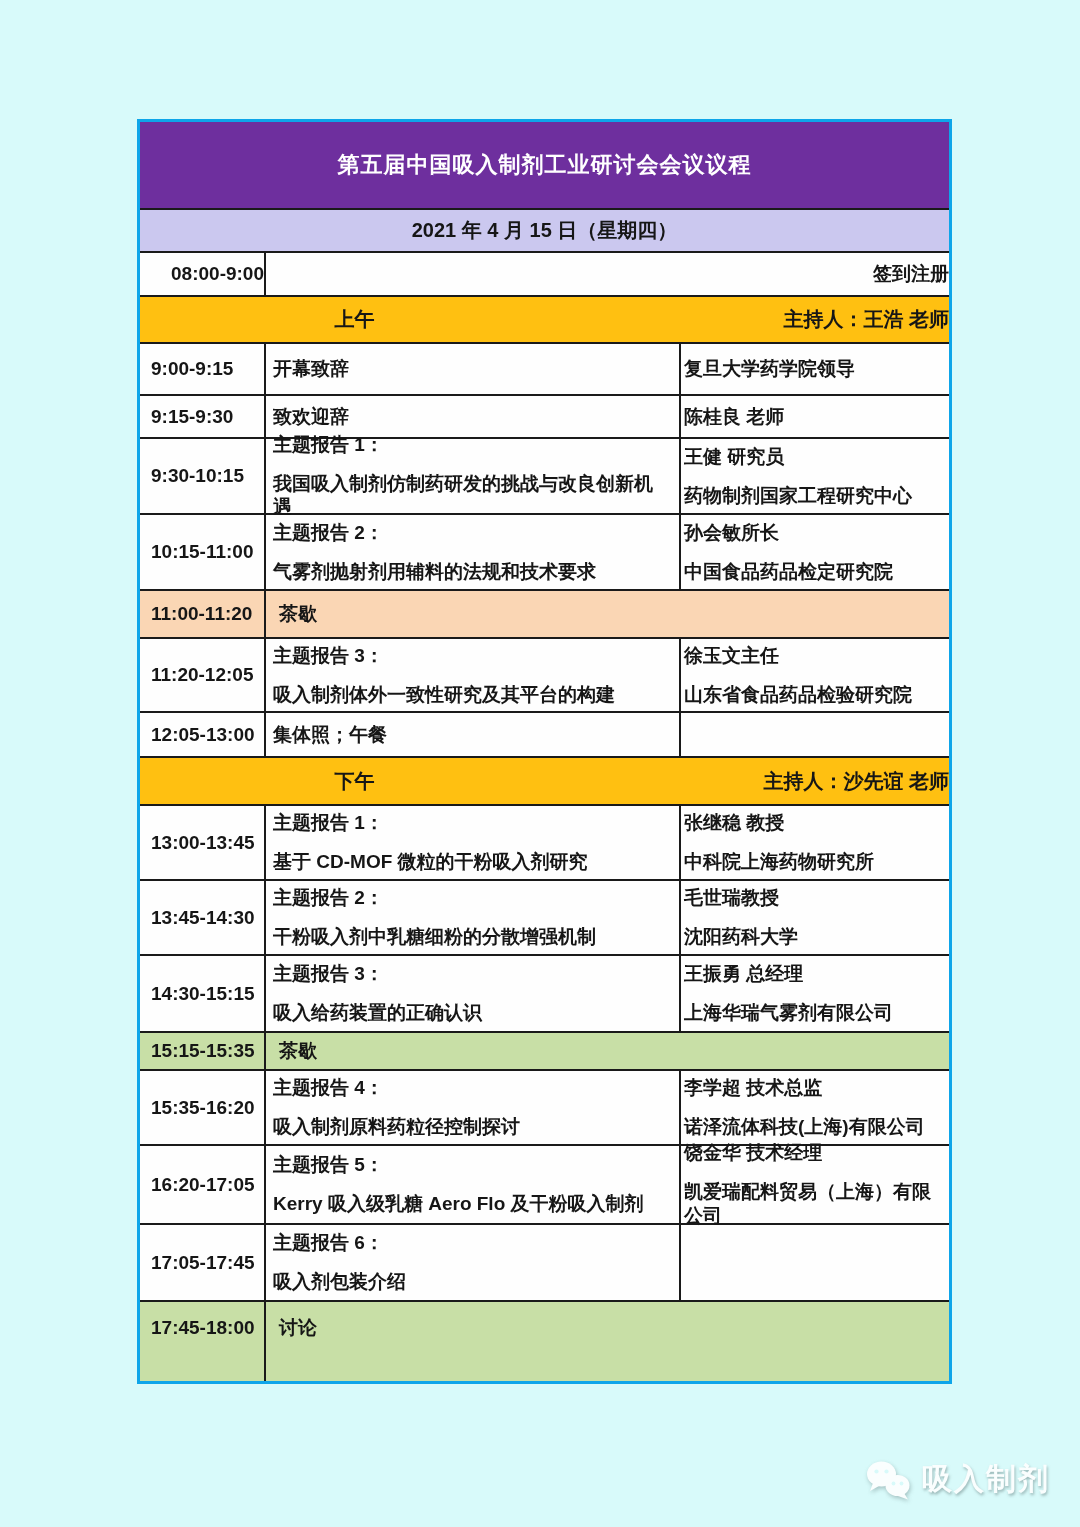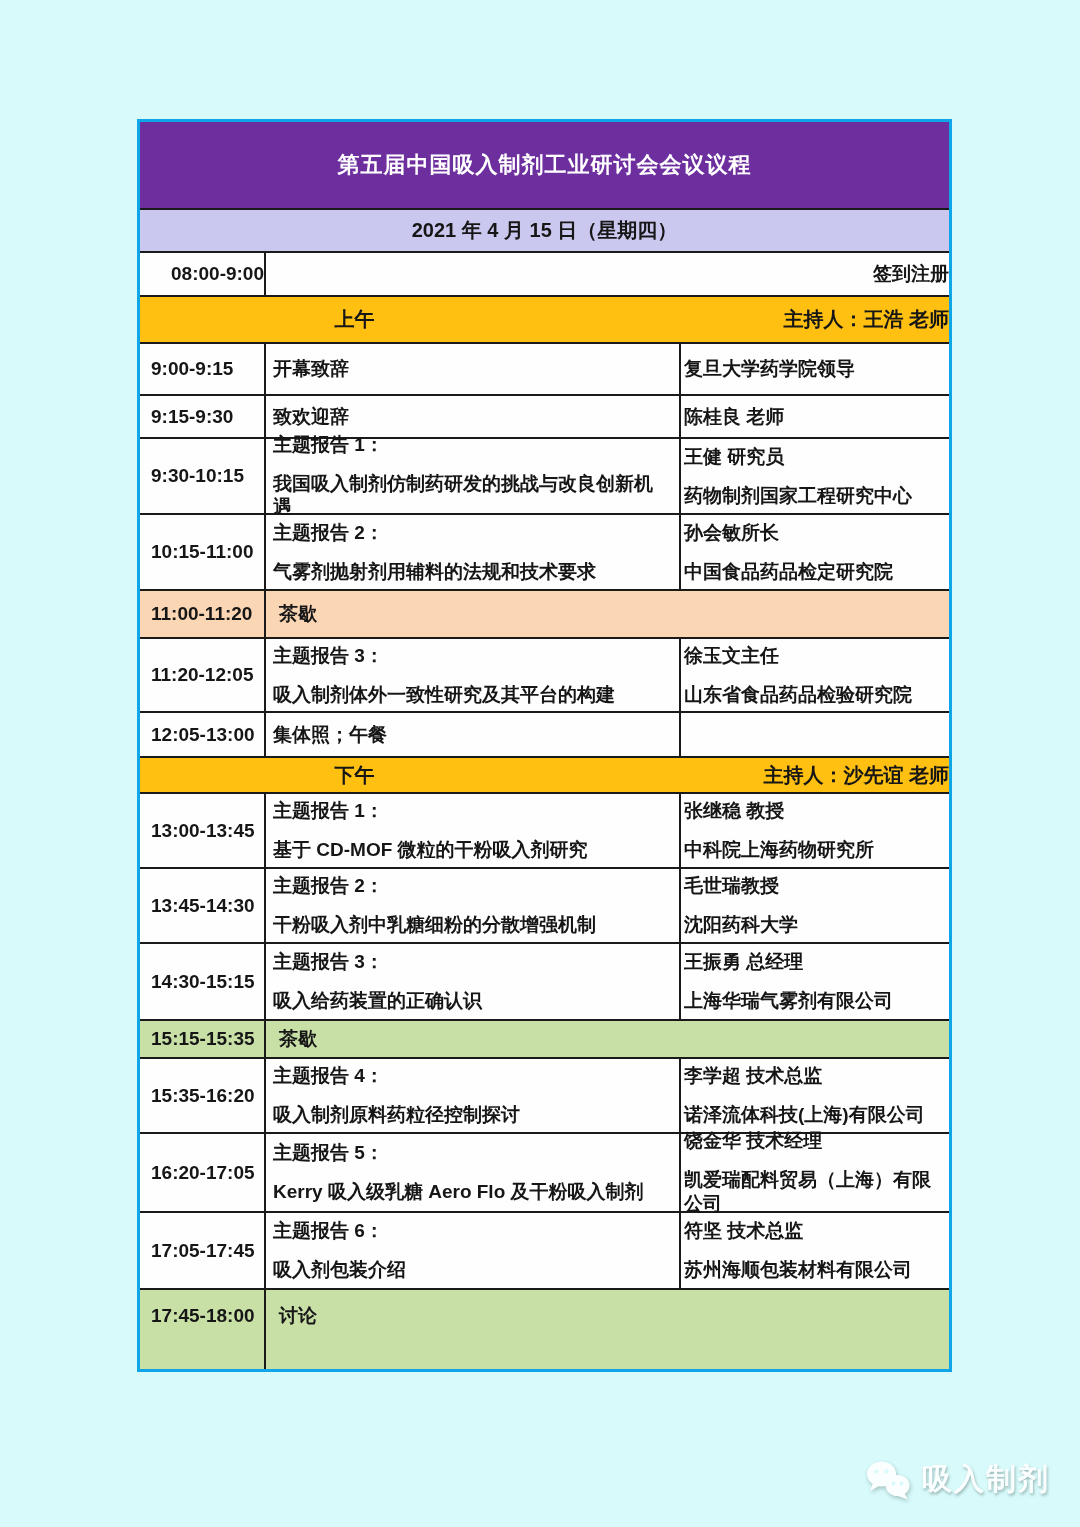--- a/index.html
+++ b/index.html
@@ -137,21 +137,21 @@
         <div class="cell cell-time">
           <div>12:05-13:00</div>
         </div>
         <div class="cell cell-topic">
           <div>集体照；午餐</div>
         </div>
         <div class="cell cell-speaker">
           <div></div>
         </div>
       </div>
-      <div class="row session-row" style="height: 36px;">
+      <div class="row session-row" style="height: 48px;">
         <span class="session-label">下午</span>
         <span class="session-host">主持人：沙先谊 老师</span>
       </div>
       <div class="row talk-row" style="height: 75px;">
         <div class="cell cell-time">
           <div>13:00-13:45</div>
         </div>
         <div class="cell cell-topic">
           <div>主题报告 1：</div>
           <div>基于 CD-MOF 微粒的干粉吸入剂研究</div>
@@ -221,24 +221,20 @@
           <div>凯爱瑞配料贸易（上海）有限公司</div>
         </div>
       </div>
       <div class="row talk-row" style="height: 77px;">
         <div class="cell cell-time">
           <div>17:05-17:45</div>
         </div>
         <div class="cell cell-topic">
           <div>主题报告 6：</div>
           <div>吸入剂包装介绍</div>
-        </div>
-        <div class="cell cell-speaker">
-          <div>符坚 技术总监</div>
-          <div>苏州海顺包装材料有限公司</div>
         </div>
       </div>
       <div class="row simple-row tone-green align-top" style="height: 79px;">
         <div class="cell cell-time">
           <div>17:45-18:00</div>
         </div>
         <div class="cell cell-content">
           <div>讨论</div>
         </div>
       </div>

